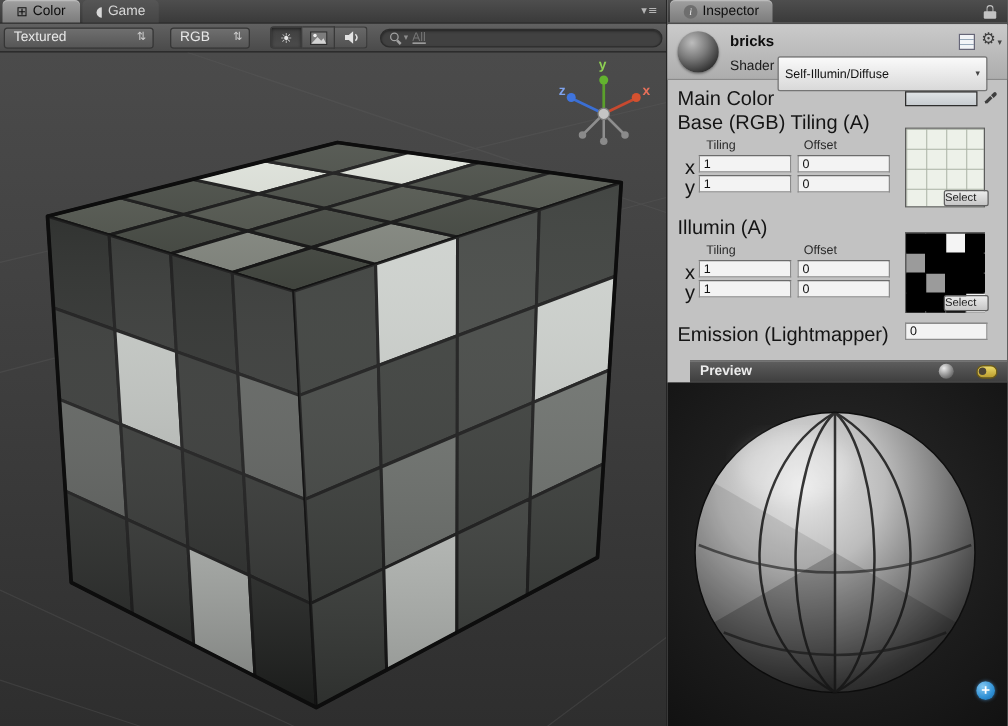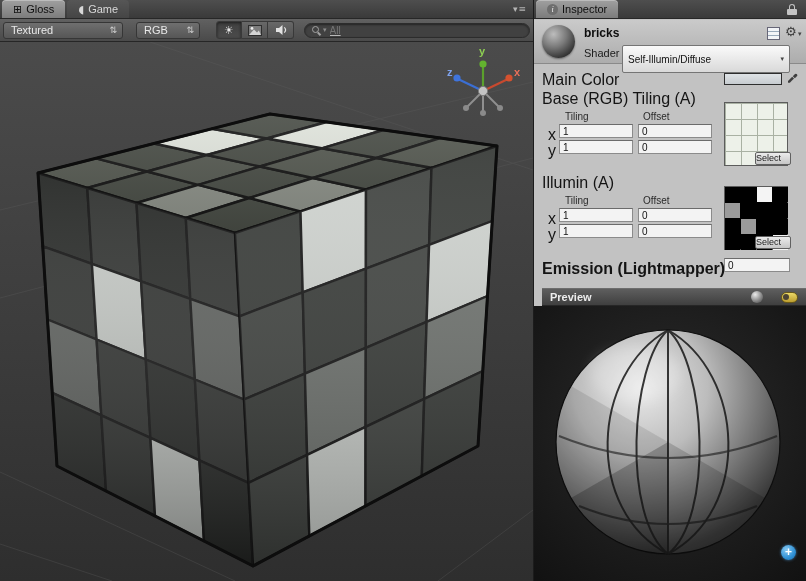--- a/index.html
+++ b/index.html
@@ -117,21 +117,21 @@
     background-image:linear-gradient(#a9b1a3 1px, transparent 1px), linear-gradient(90deg,#a9b1a3 1px, transparent 1px);
     background-size:16px 16px;
   }
   #illumin-thumb { top:186px; background:#000; }
   .select-btn {
     position:absolute; left:221px; width:36px; height:13px; font-size:9px; line-height:11px; text-align:left;
     background:linear-gradient(#ececec,#c6c6c6); border:1px solid #616161; border-radius:2px; color:#1c1c1c;
   }
 
   #preview-header {
-    position:absolute; left:8px; right:0; top:288px; height:18px;
+    position:absolute; left:18px; right:0; top:288px; height:18px;
     background:linear-gradient(#5e5e5e,#3f3f3f); border-top:1px solid #6d6d6d; border-bottom:1px solid #262626;
     display:flex; align-items:center; padding:0 8px; gap:18px;
   }
   #preview-title { font-weight:bold; color:#ececec; flex:1; }
   .pv-ball { width:12px; height:12px; border-radius:50%; background:radial-gradient(circle at 35% 30%, #ebebeb, #8a8a8a 55%, #404040); }
   .pv-toggle { position:relative; width:17px; height:11px; border-radius:6px; background:linear-gradient(#ecd967,#bb9d2f); border:1px solid #6b5a16; }
   .pv-toggle::before { content:""; position:absolute; left:1px; top:1.5px; width:6px; height:6px; border-radius:50%; background:#4c4435; }
   #preview-body { position:absolute; left:0; right:0; top:306px; height:275px; background:#161616; }
   #add-button {
     position:absolute; right:10px; bottom:21px; width:15px; height:15px; border-radius:50%;
@@ -140,21 +140,21 @@
     box-shadow:0 0 3px rgba(90,180,255,.6);
   }
 </style>
 </head>
 <body>
 
 <div id="left-panel">
   <div class="tabstrip">
     <div class="tab active">
       <span class="icon-glyph">⊞</span>
-      <span>Gloss</span>
+      <span>Color</span>
     </div>
     <div class="tab inactive">
       <span class="icon-glyph">◖</span>
       <span>Game</span>
     </div>
     <span class="strip-menu icon-glyph">▾≡</span>
   </div>
 
   <div id="scene-toolbar">
     <div class="dropdown" id="draw-mode-dropdown">
@@ -364,21 +364,21 @@
   <div class="select-btn" style="top:236px;">Select</div>
   <div class="col-header" style="left:31px; top:195px;">Tiling</div>
   <div class="col-header" style="left:109px; top:195px;">Offset</div>
   <div class="ins-label" style="left:14px; top:210px;">x</div>
   <input class="field" style="left: 25px; top: 208px; width: 74px;" value="1">
   <input class="field" style="left: 104px; top: 208px; width: 74px;" value="0">
   <div class="ins-label" style="left:14px; top:226px;">y</div>
   <input class="field" style="left: 25px; top: 224px; width: 74px;" value="1">
   <input class="field" style="left: 104px; top: 224px; width: 74px;" value="0">
 
-  <div class="ins-label" style="left:8px; top:260px;font-weight:bold;">Emission (Lightmapper)</div>
+  <div class="ins-label" style="left:8px; top:260px;">Emission (Lightmapper)</div>
   <input class="field" style="left: 190px; top: 258px; width: 66px;" value="0">
 
   <div id="preview-header">
     <span id="preview-title">Preview</span>
     <span class="pv-ball"></span>
     <span class="pv-toggle"></span>
   </div>
   <div id="preview-body">
     <svg width="272" height="275" viewBox="0 0 272 275">
       <defs>

